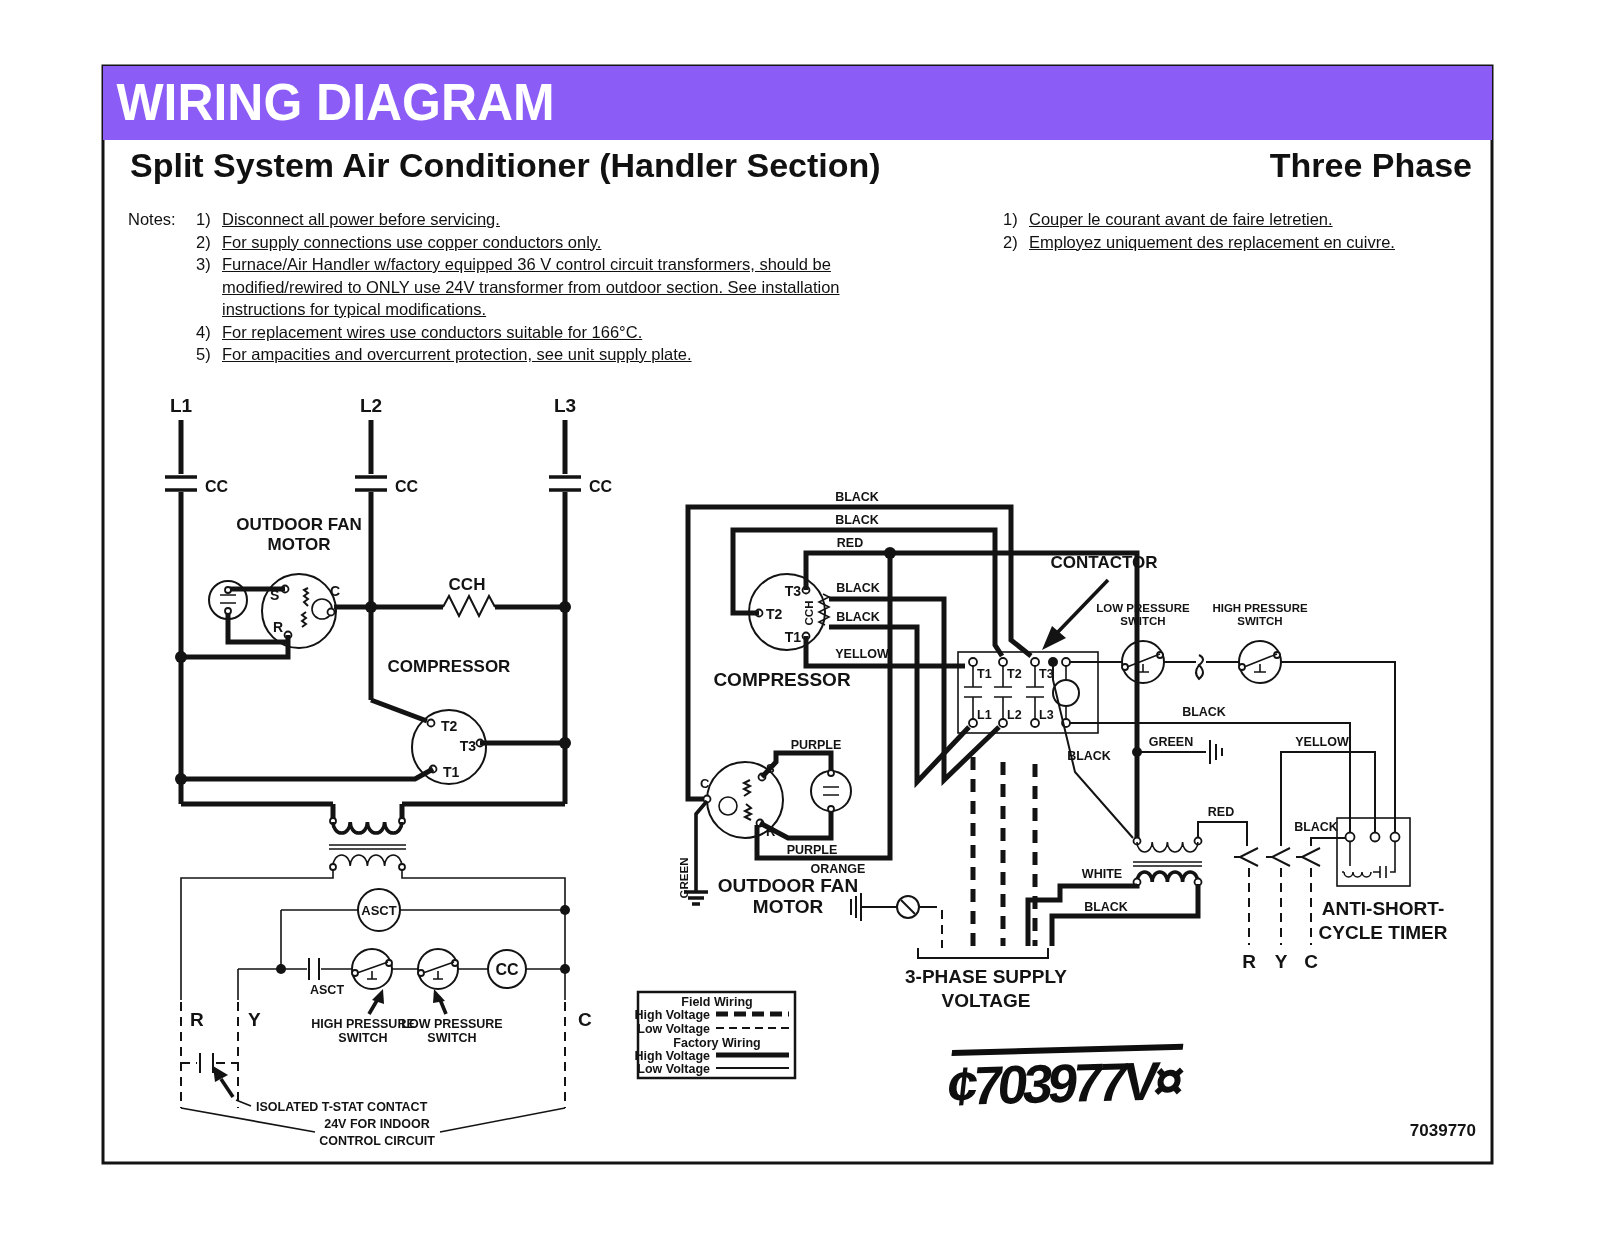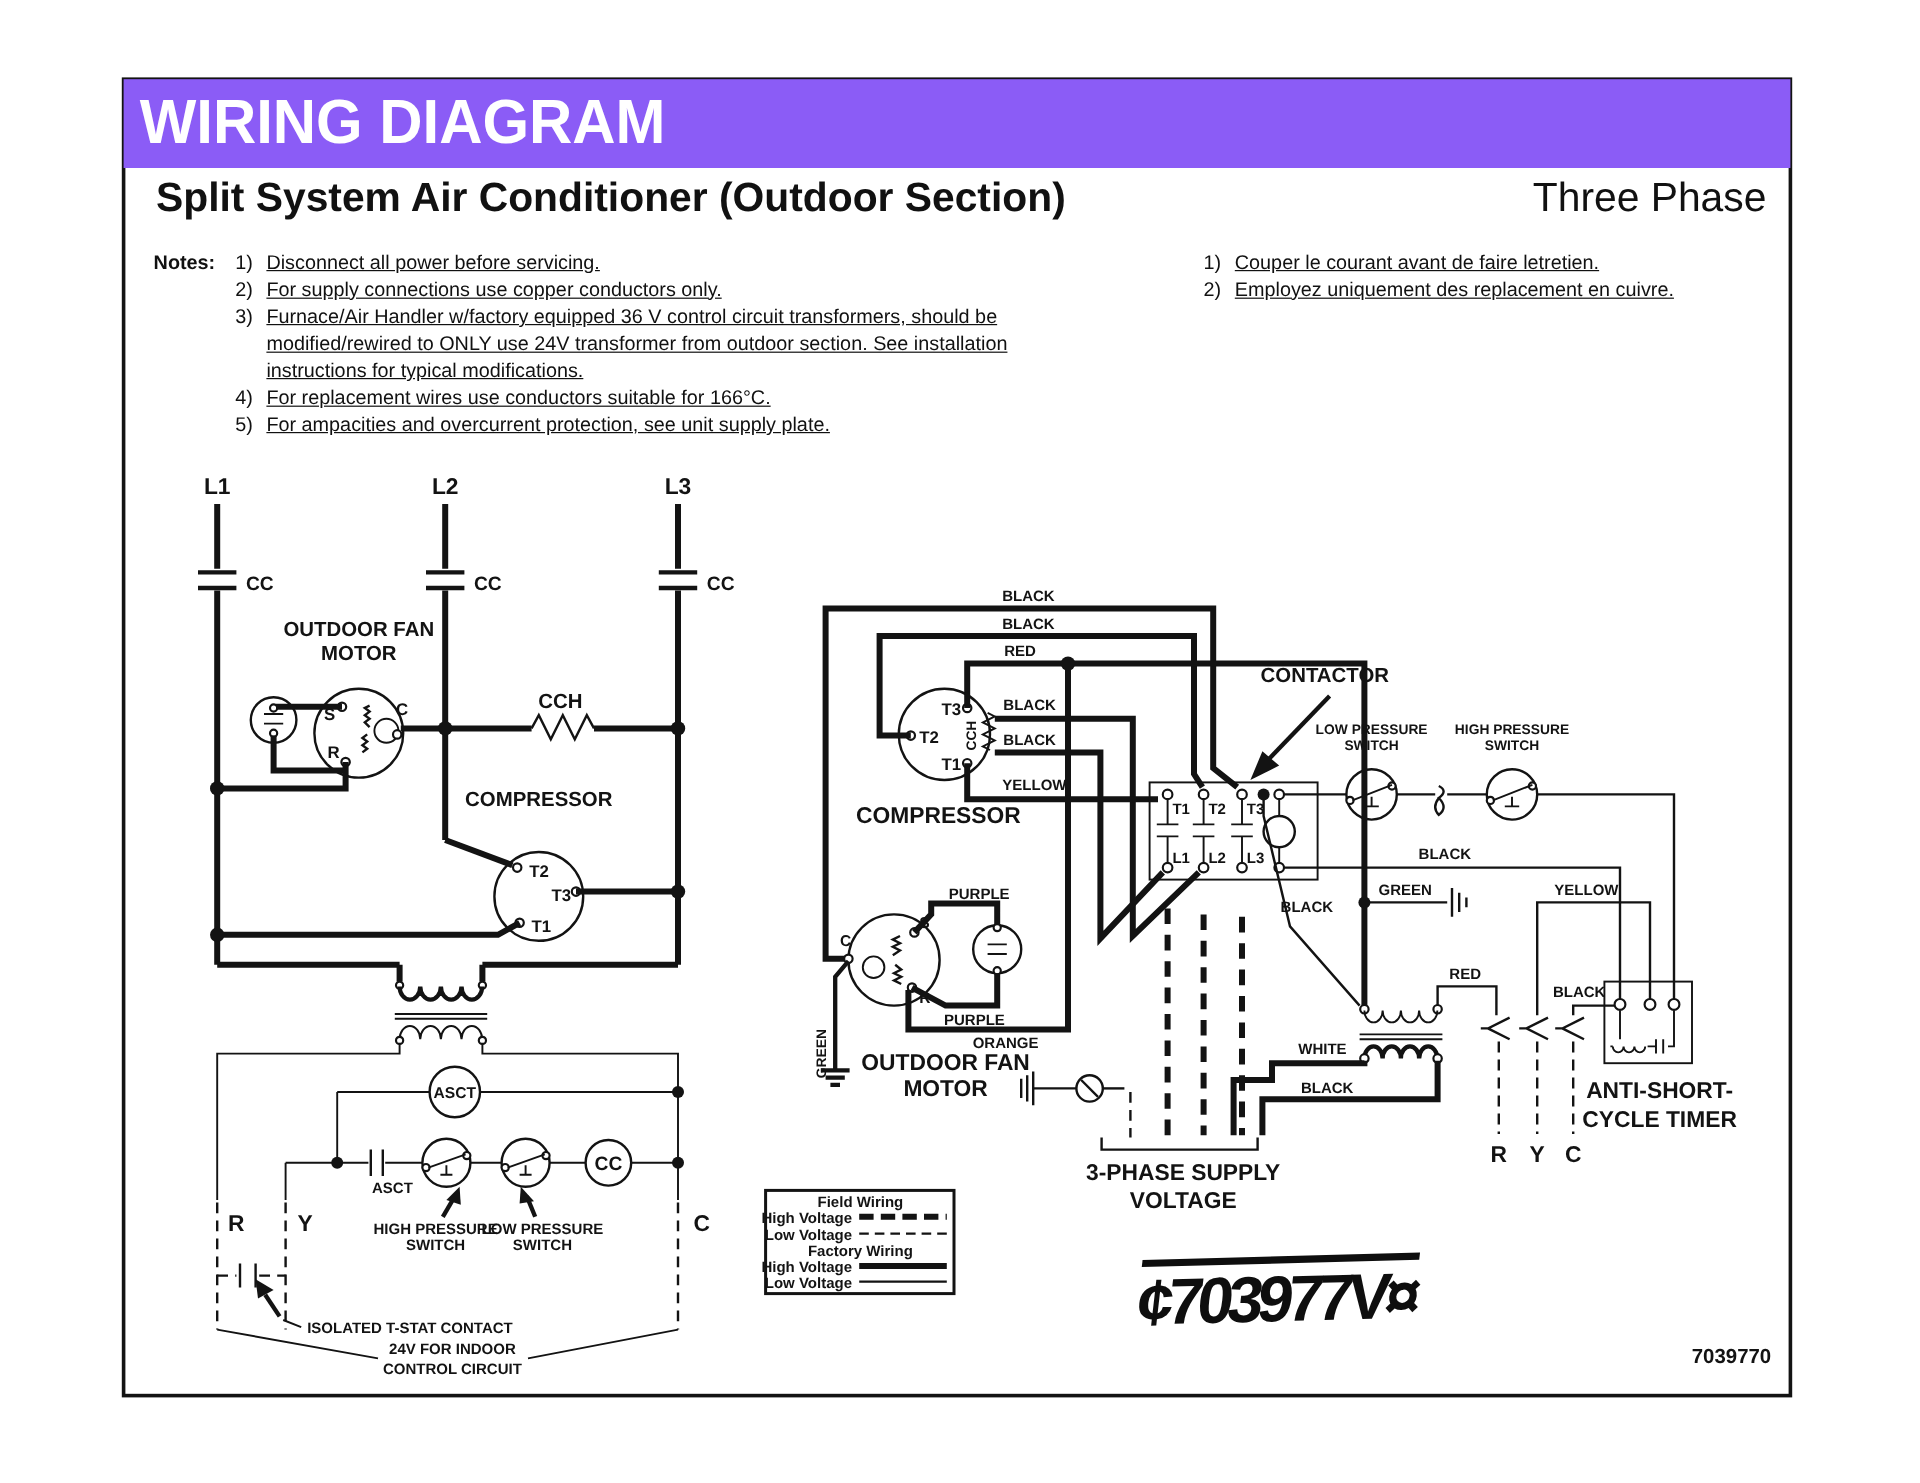--- a/index.html
+++ b/index.html
@@ -3,23 +3,23 @@
 <meta charset="utf-8">
 <style>
   html,body{margin:0;padding:0;background:#ffffff;}
   .page{position:relative;width:1600px;height:1236px;background:#ffffff;overflow:hidden;
         font-family:"Liberation Sans", sans-serif;color:#111;}
   .banner{position:absolute;left:103px;top:66px;width:1389px;height:74px;background:#8b5cf6;}
   .banner h1{margin:0;padding:8px 0 0 14px;font-size:52px;line-height:56px;font-weight:bold;color:#ffffff;
              letter-spacing:0px;transform:scaleX(.96);transform-origin:left;}
   .subtitle-row{position:absolute;left:103px;top:146px;width:1389px;}
   .subtitle{position:absolute;left:27px;top:0;font-size:34px;font-weight:bold;white-space:nowrap;}
-  .phase{position:absolute;right:20px;top:0;font-size:34px;font-weight:normal;white-space:nowrap;}
+  .phase{position:absolute;right:20px;top:0;font-size:34px;font-weight:bold;white-space:nowrap;}
   .notes{position:absolute;left:128px;top:208px;width:880px;font-size:16.5px;line-height:22.5px;}
-  .notes-label{position:absolute;left:0;top:0;font-weight:bold;}
+  .notes-label{position:absolute;left:0;top:0;font-weight:normal;}
   .note-list{position:absolute;left:68px;top:0;width:700px;}
   .note-row{display:flex;}
   .note-num{width:26px;flex:0 0 26px;text-align:left;}
   .note-text{width:660px;text-decoration:underline;}
   .notes-fr{position:absolute;left:1003px;top:208px;width:470px;font-size:16.5px;line-height:22.5px;}
   .svg-layer{position:absolute;left:0;top:0;}
   .stamp{position:absolute;left:948px;top:1052px;font-size:54px;font-weight:bold;
          letter-spacing:-5px;transform:rotate(-1.5deg) skewX(-8deg);text-decoration:overline;
          text-decoration-thickness:6px;color:#0e0e0e;white-space:nowrap;}
   
@@ -385,21 +385,21 @@
       <line x1="716" y1="1068" x2="789" y2="1068" stroke="#131313" stroke-width="1.8"></line>
     </g>
 
     <text class="t17 end" x="1476" y="1136">7039770</text>
   </svg>
 
   <div class="banner">
     <h1>WIRING DIAGRAM</h1>
   </div>
   <div class="subtitle-row">
-    <div class="subtitle">Split System Air Conditioner (Outdoor Section)</div>
+    <div class="subtitle">Split System Air Conditioner (Handler Section)</div>
     <div class="phase">Three Phase</div>
   </div>
 
   <div class="notes">
     <div class="notes-label">Notes:</div>
     <div class="note-list">
       <div class="note-row">
         <span class="note-num">1)</span>
         <span class="note-text">Disconnect all power before servicing.</span>
       </div>

